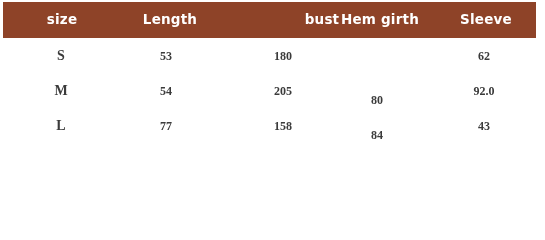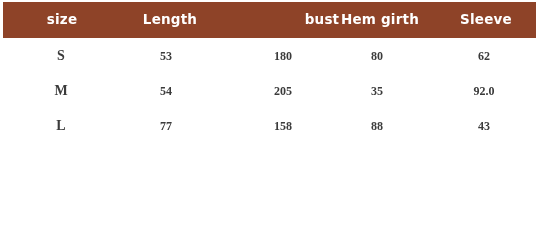--- a/index.html
+++ b/index.html
@@ -81,21 +81,21 @@
     font-weight: bold;
     font-size: 12px;
     text-align: center;
     white-space: nowrap;
     line-height: 1;
   }
 
   .td.col-size   { left: 61px;  font-size: 14px; }
   .td.col-length { left: 166px; }
   .td.col-bust   { left: 283px; }
-  .td.col-hem    { left: 377px; }
+  .td.col-hem    { left: 377px; margin-top: 44px; }
   .td.col-sleeve { left: 484px; }
 </style>
 </head>
 <body>
 
 <div id="size-table">
 
   <div class="thead">
     <span class="th col-size">size</span>
     <span class="th col-length">Length</span>
@@ -111,21 +111,21 @@
       <span class="td col-length">53</span>
       <span class="td col-bust">180</span>
       <span class="td col-hem">80</span>
       <span class="td col-sleeve">62</span>
     </div>
 
     <div class="tr">
       <span class="td col-size">M</span>
       <span class="td col-length">54</span>
       <span class="td col-bust">205</span>
-      <span class="td col-hem">35</span>
+      <span class="td col-hem">84</span>
       <span class="td col-sleeve">92.0</span>
     </div>
 
     <div class="tr">
       <span class="td col-size">L</span>
       <span class="td col-length">77</span>
       <span class="td col-bust">158</span>
       <span class="td col-hem">88</span>
       <span class="td col-sleeve">43</span>
     </div>

